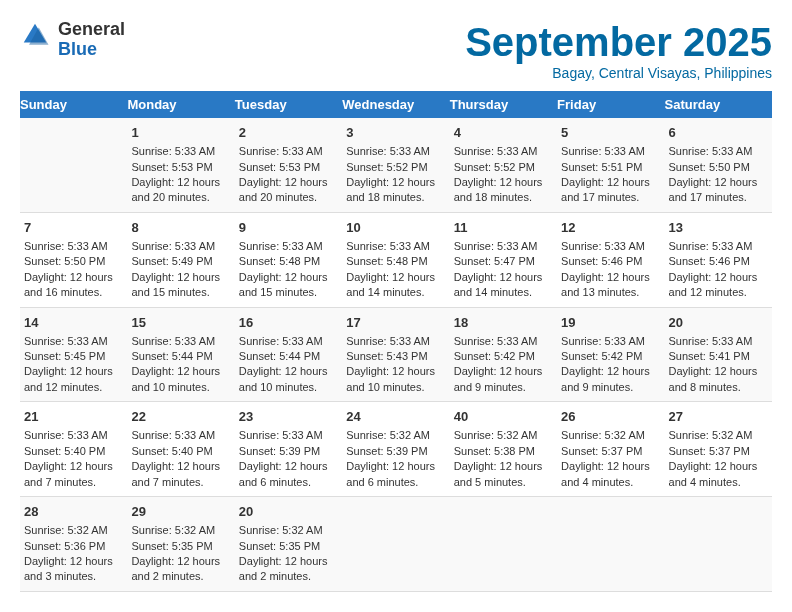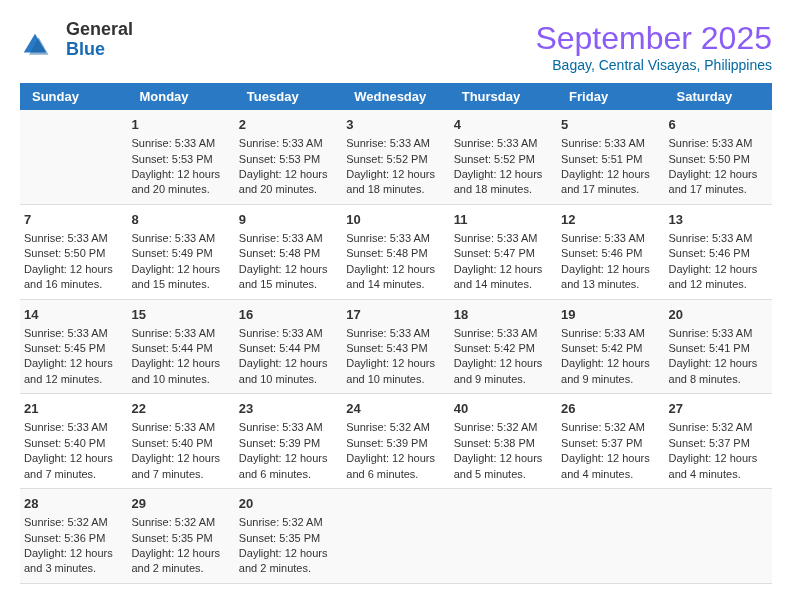--- a/index.html
+++ b/index.html
@@ -11,55 +11,55 @@
       padding: 20px;
     }
     .header {
       display: flex;
       justify-content: space-between;
       align-items: flex-start;
       margin-bottom: 10px;
     }
     .logo {
       display: flex;
-      align-items: flex-end;
-      gap: 16px;
+      align-items: flex-start;
+      gap: 8px;
     }
     .logo-text {
       font-size: 18px;
       font-weight: bold;
       line-height: 1.1;
     }
     .logo-general { color: #333; }
     .logo-blue { color: #1a6bb5; }
     .logo-icon {
       width: 30px;
       height: 30px;
     }
     .title-block {
       text-align: right;
     }
     .month-title {
-      font-size: 32px;
-      color: #8b5cf6;
-      font-weight: normal;
+      font-size: 40px;
+      color: #0369a1;
+      font-weight: bold;
     }
     .subtitle {
       font-size: 14px;
       color: #0369a1;
     }
     table {
       width: 100%;
       border-collapse: collapse;
       font-size: 11px;
     }
     thead th {
       background-color: #2979c5;
       color: #fff;
-      padding: 6px 12px;
+      padding: 6px 0;
       text-align: left;
       font-size: 13px;
       font-weight: bold;
     }
     tbody tr {
       border-bottom: 1px solid #ddd;
     }
     tbody td {
       vertical-align: top;
       padding: 6px 4px;

